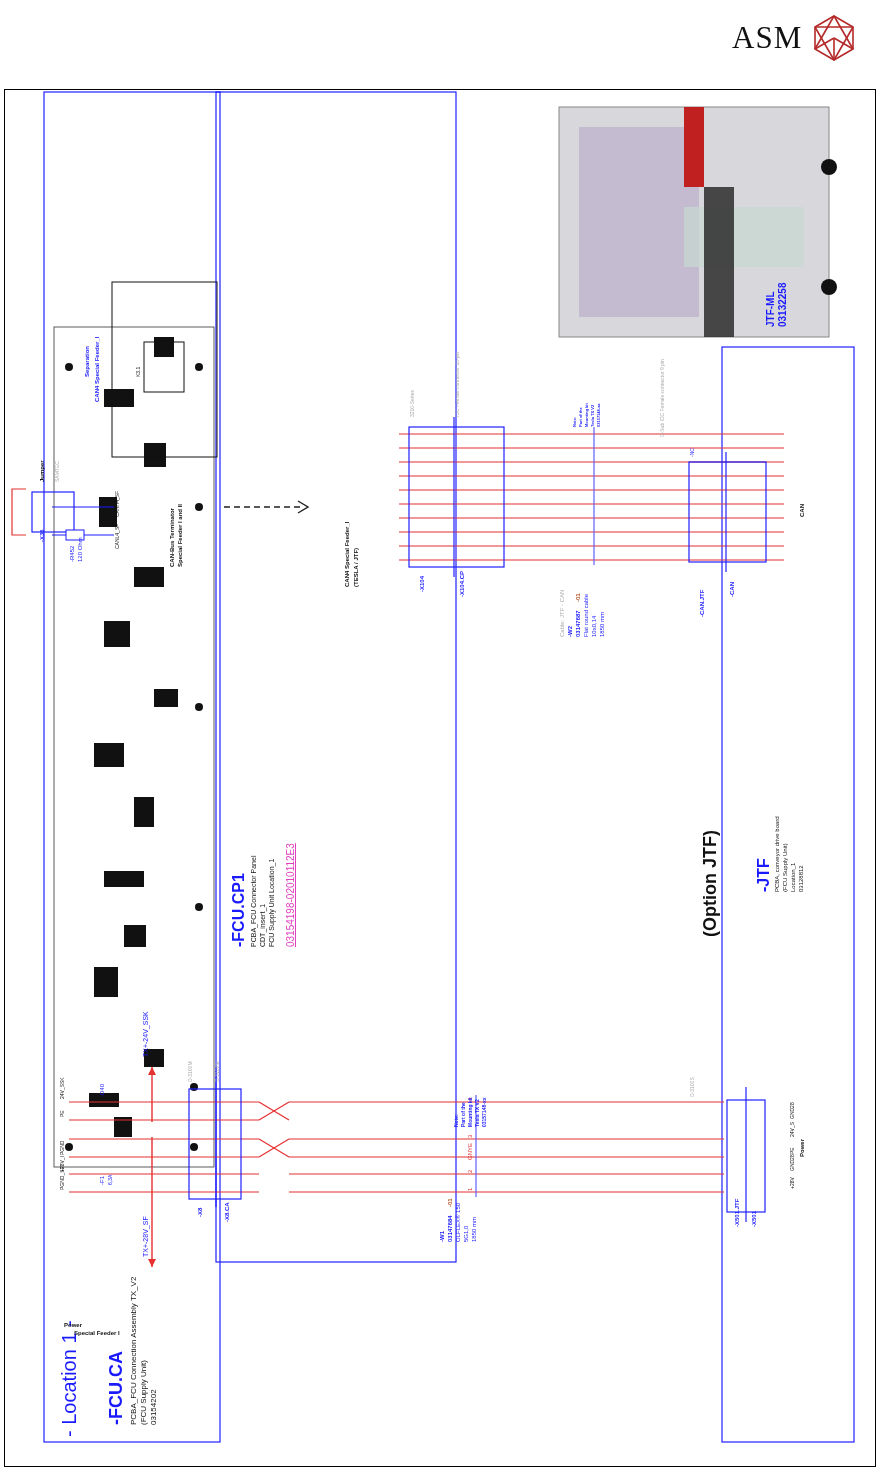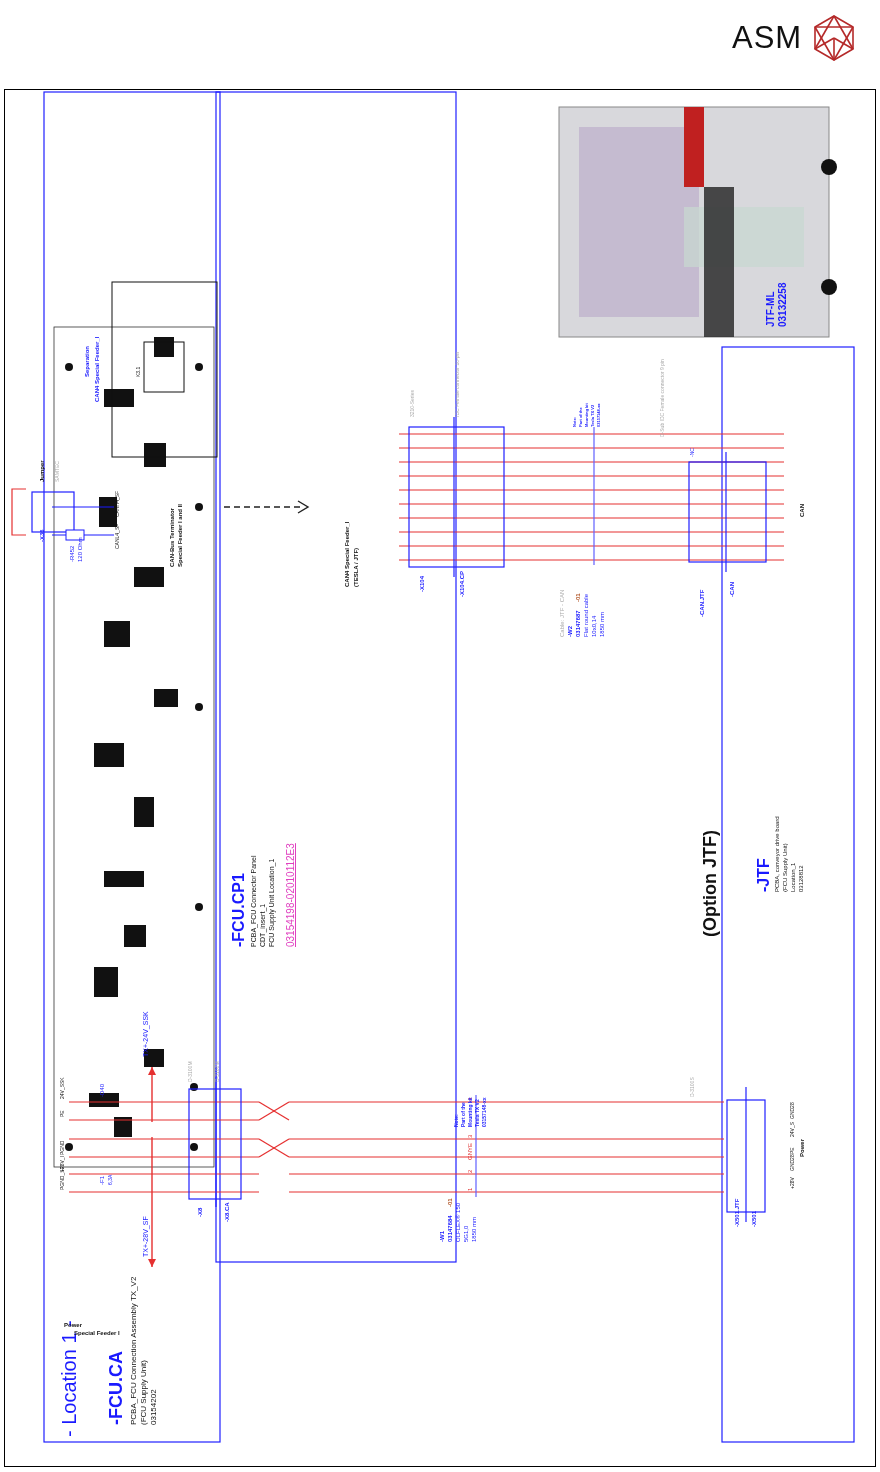--- a/index.html
+++ b/index.html
@@ -1,18 +1,18 @@
 <!DOCTYPE html>
 <html><head>
 <meta charset="utf-8">
 <style>
   html,body{margin:0;padding:0;background:#fff;}
   body{width:880px;height:1472px;position:relative;overflow:hidden;font-family:"Liberation Sans",sans-serif;}
   .logo{position:absolute;left:732px;top:14px;display:flex;align-items:center;gap:10px;}
-  .logo-text{font-family:Liberation Sans, sans-serif;font-size:31px;color:#111;letter-spacing:1px;}
+  .logo-text{font-family:Liberation Serif, serif;font-size:31px;color:#111;letter-spacing:1px;}
   .frame{position:absolute;left:4px;top:89px;width:872px;height:1378px;border:1px solid #000;box-sizing:border-box;}
   svg text{font-family:"Liberation Sans",sans-serif;}
   .blue{fill:#1a1aff;}
   .grey{fill:#aaa;}
   .blk{fill:#111;}
   .red{fill:#e03030;}
   .pink{fill:#e040c0;}
 </style>
 </head>
 <body>

